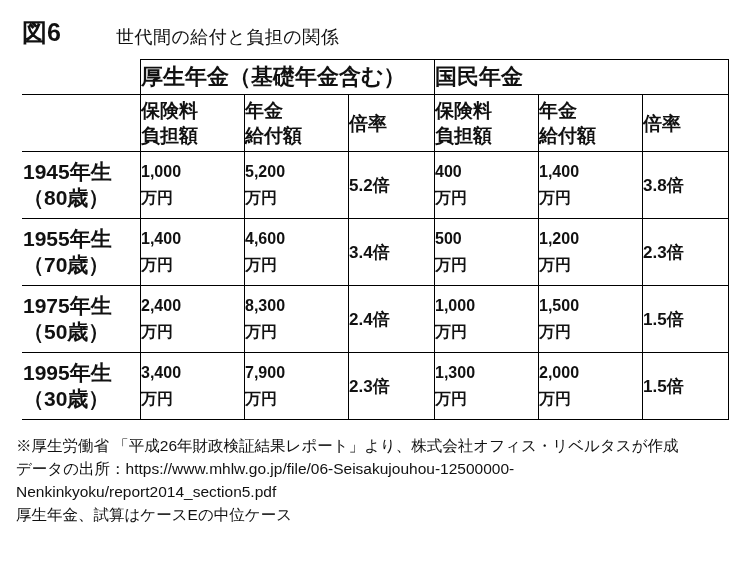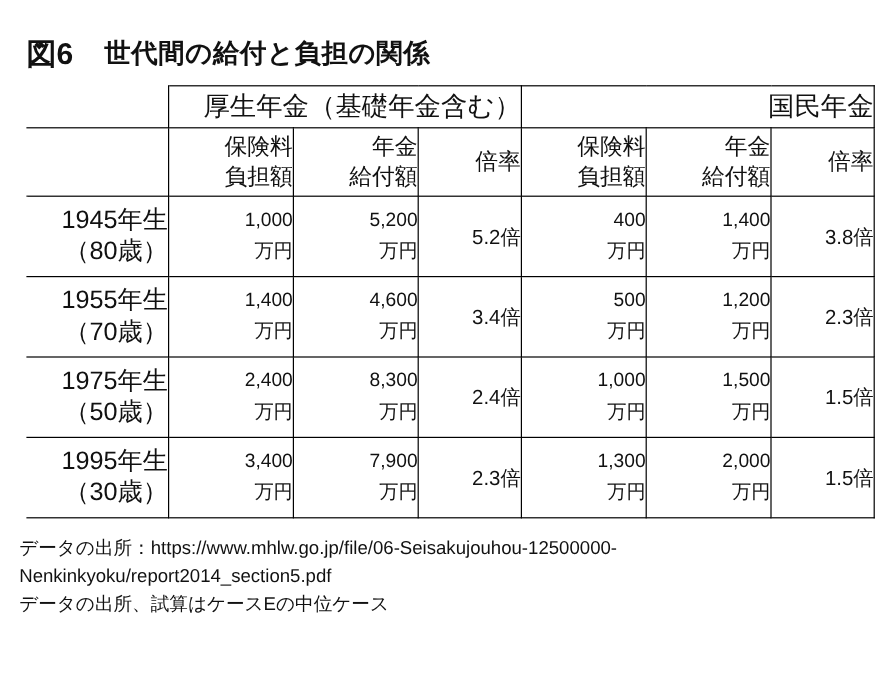--- a/index.html
+++ b/index.html
@@ -16,45 +16,46 @@
   }
   .page {
     position: relative;
     width: 746px;
     height: 562px;
     box-sizing: border-box;
     padding: 0;
   }
   .title-row {
     display: flex;
-    align-items: center;
-    padding: 28px 0 10px 22px;
+    align-items: flex-end;
+    padding: 16px 0 10px 22px;
+    gap: 29px;
   }
   .fig-label {
     font-size: 25px;
     font-weight: bold;
     letter-spacing: 0px;
   }
   .fig-title {
-    font-size: 22px;
-    font-weight: bold;
+    font-size: 18px;
+    font-weight: normal;
     margin-left: 26px;
     letter-spacing: 0.5px;
   }
   table.pension {
     border-collapse: collapse;
     margin: 0 0 0 22px;
     width: 702px;
     table-layout: fixed;
   }
   table.pension td, table.pension th {
     border: 1px solid #000000;
-    text-align: right;
+    text-align: left;
     vertical-align: middle;
-    font-weight: normal;
+    font-weight: bold;
     padding: 0;
     margin-left: 46px;
   }
   .hdr-group {
     font-size: 22px;
     height: 34px;
     line-height: 34px;
   }
   .hdr-sub {
     font-size: 19px;
@@ -252,18 +253,19 @@
         <td class="money">
           <span class="num">2,000</span>
           <span class="unit">万円</span>
         </td>
         <td class="ratio">1.5倍</td>
       </tr>
     </tbody>
   </table>
 
   <div class="notes">
+    <div>※厚生労働省 「平成26年財政検証結果レポート」より、株式会社オフィス・リベルタスが作成</div>
     <div>データの出所：https://www.mhlw.go.jp/file/06-Seisakujouhou-12500000-</div>
     <div>Nenkinkyoku/report2014_section5.pdf</div>
-    <div>データの出所、試算はケースEの中位ケース</div>
+    <div>厚生年金、試算はケースEの中位ケース</div>
   </div>
 
 </div>
 
 </body></html>

